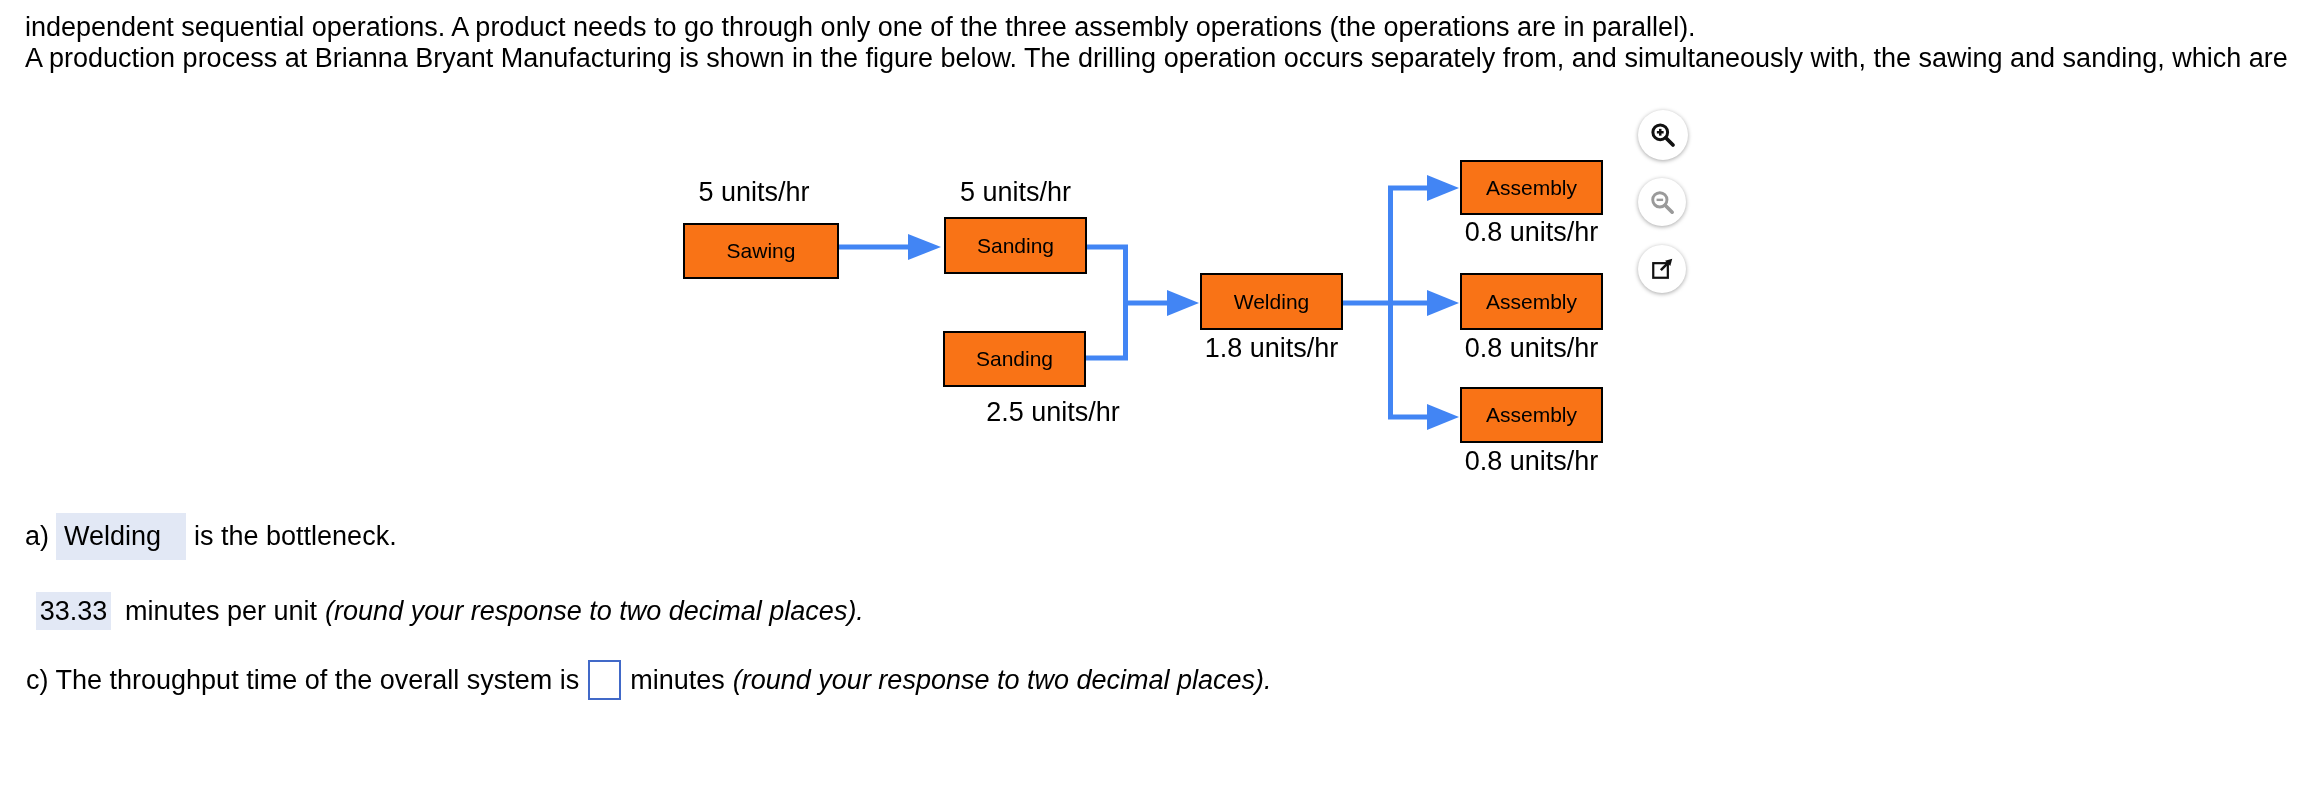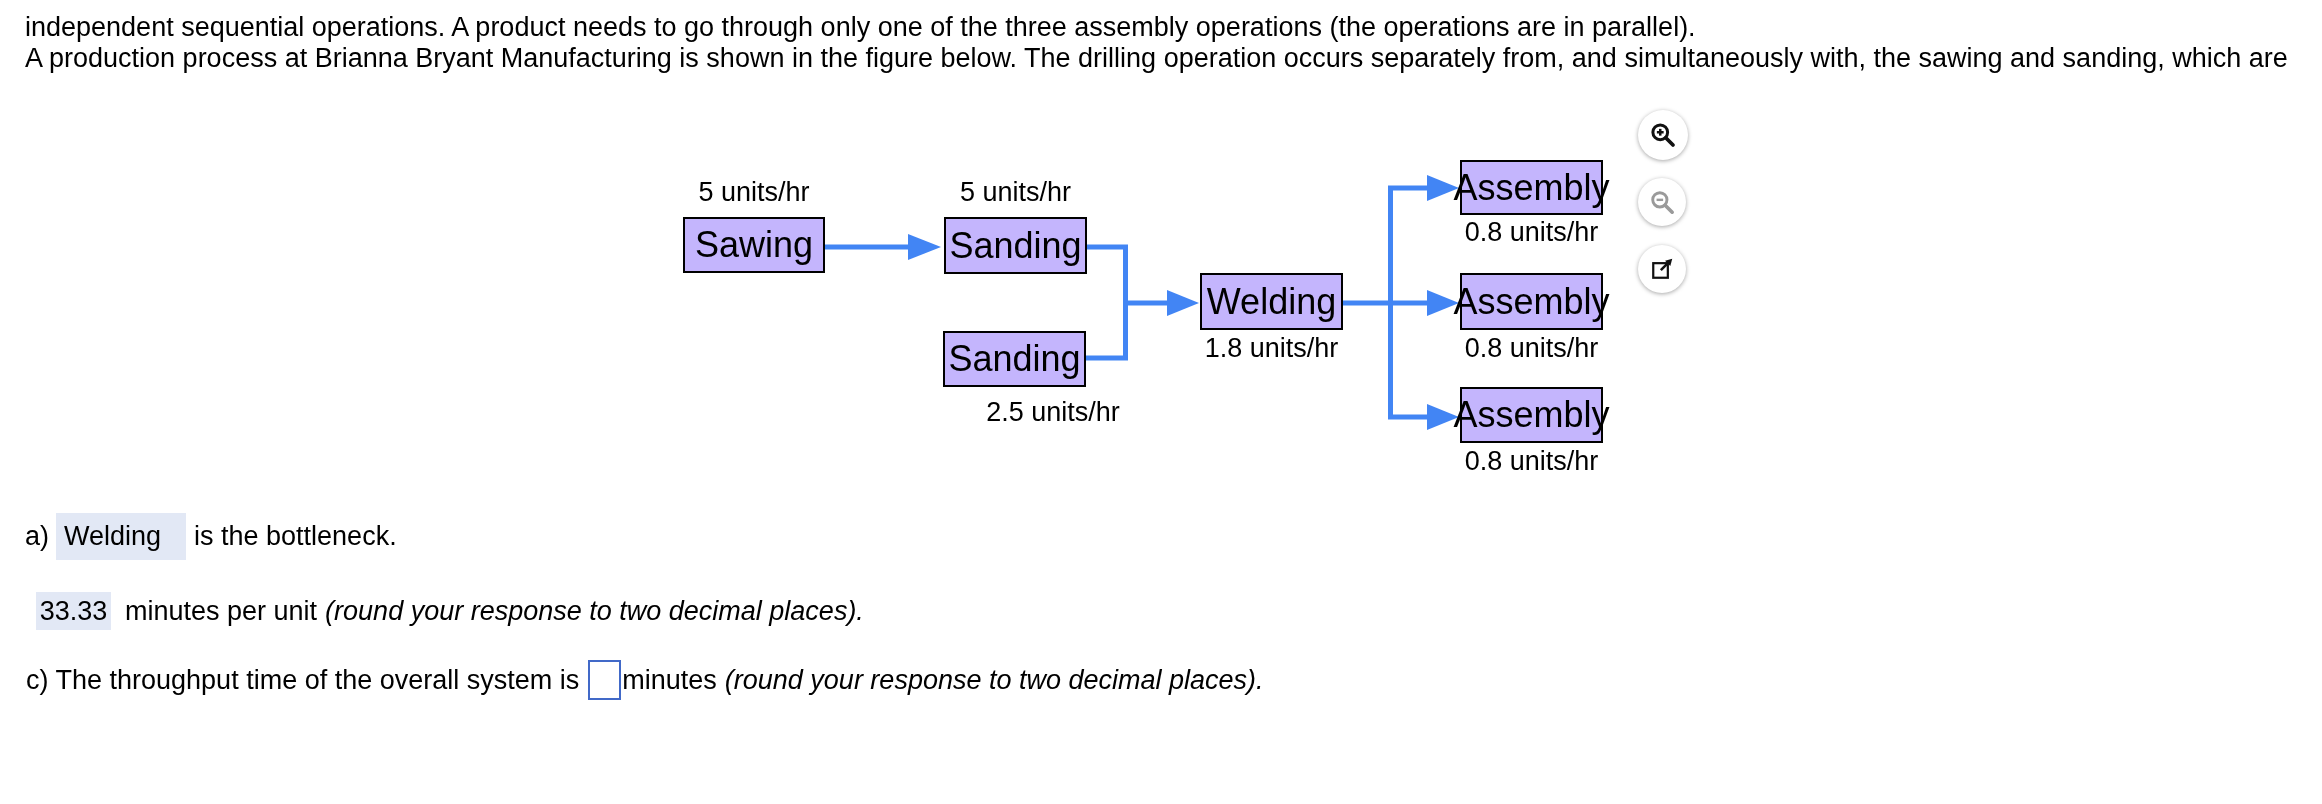--- a/index.html
+++ b/index.html
@@ -4,25 +4,25 @@
 <style>
   html,body{margin:0;padding:0;}
   body{
     width:2322px;height:804px;position:relative;background:#ffffff;
     font-family:"Liberation Sans", sans-serif;color:#000;overflow:hidden;
   }
   
   .question{position:absolute;left:25px;top:12px;font-size:27px;line-height:31px;white-space:nowrap;}
   
   .pbox{
-    position:absolute;width:143px;height:57px;border:2px solid #000;background:#c4b5fd;
+    position:absolute;width:143px;height:57px;border:2px solid #000;background:#f97316;
     box-sizing:border-box;display:flex;align-items:center;justify-content:center;
-    font-size:36px;
+    font-size:21px;
   }
-  .box-sawing  {left:683px; top:217px; width:142px; height:56px;}
+  .box-sawing  {left:683px; top:223px; width:156px; height:56px;}
   .box-sanding {left:944px; top:217px;}
   .box-drilling{left:943px; top:331px; height:56px;}
   .box-welding {left:1200px;top:273px;}
   .box-assembly1{left:1460px;top:160px;height:55px;}
   .box-assembly2{left:1460px;top:273px;}
   .box-assembly3{left:1460px;top:387px;height:56px;}
   .rate{position:absolute;font-size:27px;text-align:center;white-space:nowrap;}
   .rate-sawing  {left:683px; width:142px;top:177px;}
   .rate-sanding {left:944px; width:143px;top:177px;}
   .rate-drilling{left:982px; width:142px;top:397px;}
@@ -54,21 +54,21 @@
   .hl-a{width:130px;margin-left:7px;padding-left:8px;}
   .hl-b{width:75px;margin-left:10px;justify-content:center;}
   .after-hl-a{margin-left:8px;}
   .after-hl-b{margin-left:14px;}
   .note{font-style:italic;margin-left:8px;}
   .ans-input{
     width:33px;height:40px;box-sizing:border-box;border:2.5px solid var(--input-border,#4169c8);
     background:#fff;margin-left:9px;font-size:27px;font-family:"Liberation Sans",sans-serif;
     padding:0;text-align:center;outline:none;
   }
-  .after-input{margin-left:1px;}
+  .after-input{margin-left:9px;}
 </style>
 </head>
 <body>
 
 <div class="question">
   <div>independent sequential operations. A product needs to go through only one of the three assembly operations (the operations are in parallel).</div>
   <div>A production process at Brianna Bryant Manufacturing is shown in the figure below. The drilling operation occurs separately from, and simultaneously with, the sawing and sanding, which are</div>
 </div>
 
 <svg class="arrows" width="2322" height="804" viewBox="0 0 2322 804">

